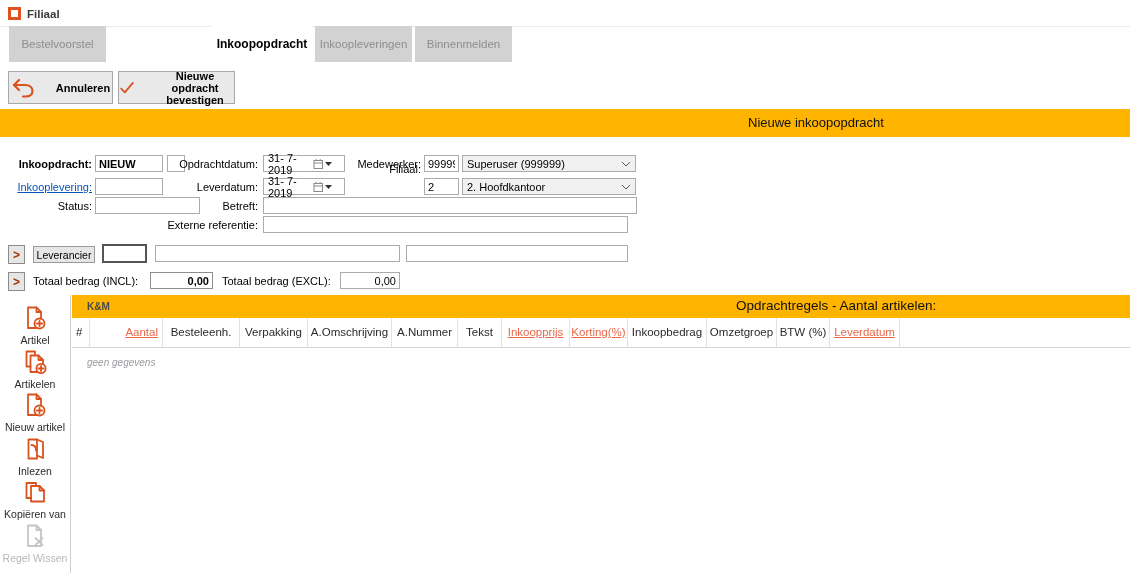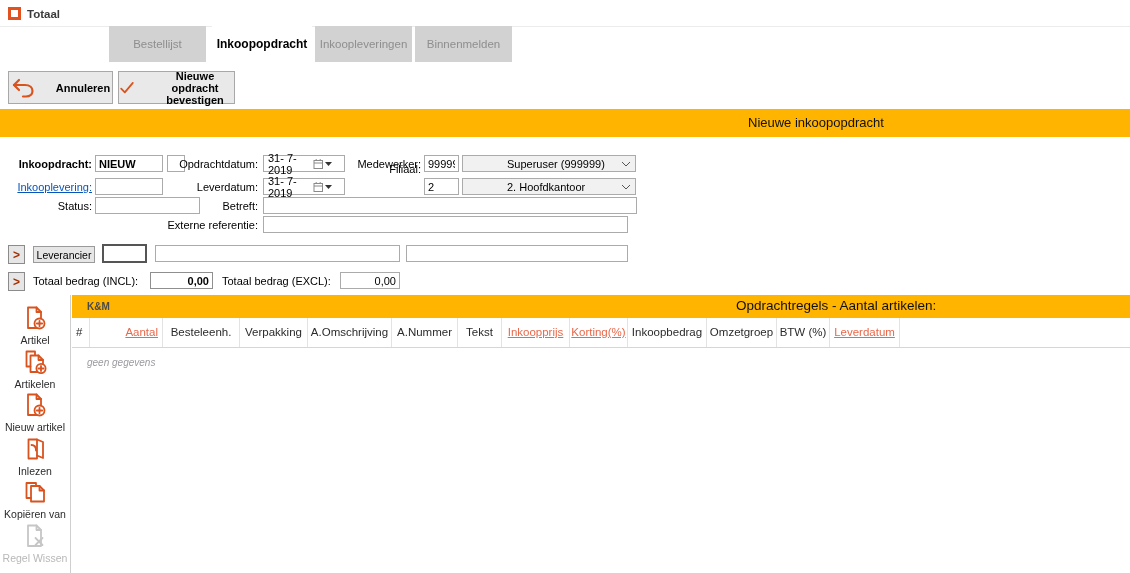--- a/index.html
+++ b/index.html
@@ -27,21 +27,21 @@
   .link-blue{color:#0655BD;text-decoration:underline;cursor:pointer;}
   .inp{border:1px solid #ababab;background:#fff;font-family:"Liberation Sans",sans-serif;
        font-size:11px;padding:0 3px;box-sizing:border-box;height:17px;}
   .inp.bold{font-weight:bold;}
   .inp.num{text-align:right;}
   .datefld{border:1px solid #ababab;background:#fff;box-sizing:border-box;height:17px;
            display:flex;align-items:center;padding:0 11px 0 4px;}
   .datefld span.dval{flex:1;font-size:11px;}
   .dd{background:#f1f1f1;border:1px solid #ababab;box-sizing:border-box;height:17px;
       display:flex;align-items:center;padding:0 4px;}
-  .dd span.dval{flex:1;font-size:11px;margin-left:40px;}
+  .dd span.dval{flex:1;font-size:11px;}
   
   .xbtn{width:17px;height:19px;background:#e6e6e6;border:1px solid #8b8b8b;box-sizing:border-box;
         color:#A43000;font-weight:bold;font-size:12px;display:flex;align-items:center;justify-content:center;}
   .gbtn{height:17px;background:#e6e6e6;border:1px solid #9a9a9a;box-sizing:border-box;
         font-size:10.5px;display:flex;align-items:center;justify-content:center;padding:0 16px;}
   
   .gridbar{background:#FFB400;}
   .kmlabel{font-size:10px;font-weight:bold;color:#4a4a4a;}
   .gridtitle{font-size:13.5px;color:#111;}
   .ghead{display:flex;border-bottom:1px solid #d6d6d6;background:#fff;}
@@ -58,24 +58,24 @@
   .side-item.disabled .side-label{color:#b8b8b8;}
   svg.oicn{stroke:#D9531E;fill:none;stroke-width:1.8;stroke-linejoin:round;stroke-linecap:round;}
   svg.gicn{stroke:#c6c6c6;fill:none;stroke-width:1.8;stroke-linejoin:round;stroke-linecap:round;}
 </style>
 </head>
 <body>
 
 <div id="app">
 
   <div class="abs appicon" style="left:8px;top:7px;"></div>
-  <div class="abs apptitle" style="left:27px;top:8px;">Totaal</div>
+  <div class="abs apptitle" style="left:27px;top:8px;">Filiaal</div>
   <div class="abs titlesep" style="left:0;top:26px;width:1130px;"></div>
 
-  <div class="abs tab" style="left:109px;top:26px;width:97px;">Bestellijst</div>
+  <div class="abs tab" style="left:9px;top:26px;width:97px;">Bestelvoorstel</div>
   <div class="abs tab active" style="left:212px;top:26px;width:100px;">Inkoopopdracht</div>
   <div class="abs tab" style="left:315px;top:26px;width:97px;">Inkoopleveringen</div>
   <div class="abs tab" style="left:415px;top:26px;width:97px;">Binnenmelden</div>
 
   <div class="abs tbtn" style="left:8px;top:71px;width:105px;">
     <svg class="oicn" width="24" height="22" viewBox="0 0 24 22" style="stroke-width:2.2;">
       <path d="M8 3 L3 8 L8 13"></path>
       <path d="M3 8 H14 C19 8 21.5 11 21.5 14 C21.5 17 19 19.5 15 19.5 H12"></path>
     </svg>
     <span>Annuleren</span>

